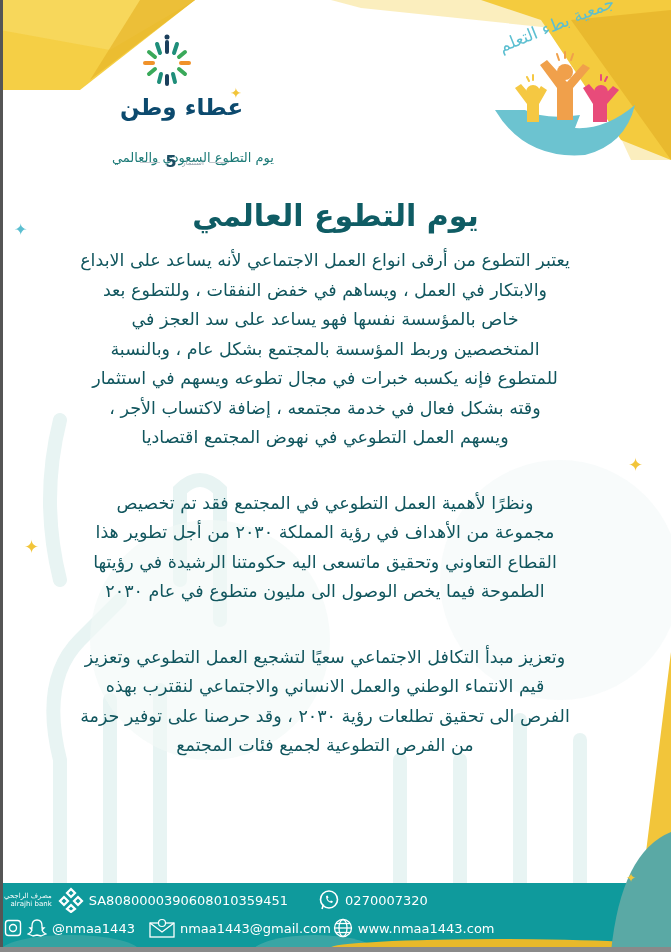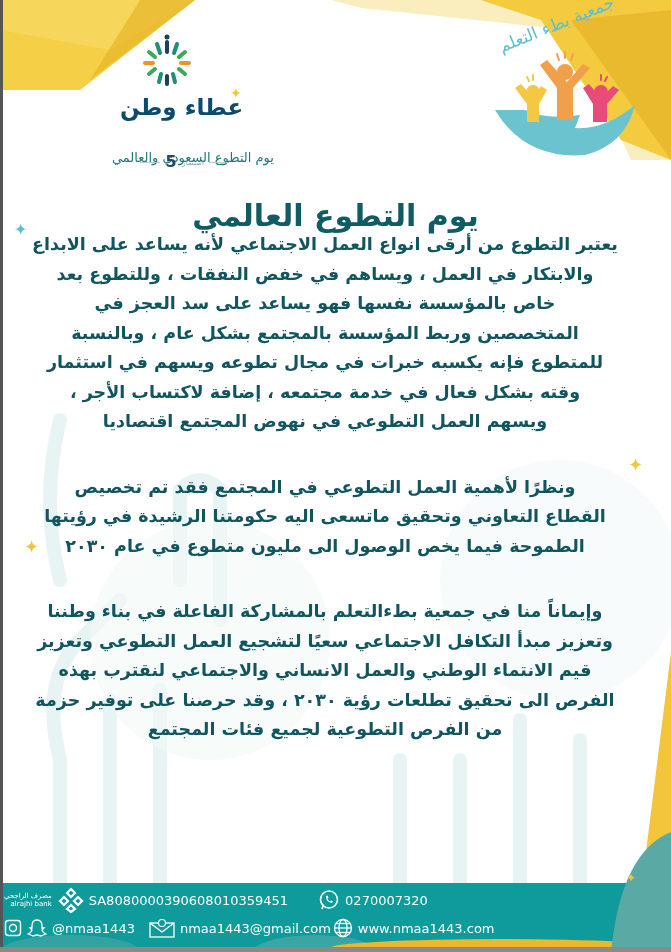--- a/index.html
+++ b/index.html
@@ -39,23 +39,23 @@
     .sparkle { position: absolute; z-index: 4; font-size: 14px; line-height: 1; }
 
     .title {
       position: absolute; left: 0; top: 168px; width: 671px; text-align: center;
       font-size: 30px; font-weight: bold; color: #0f5c64; direction: rtl; z-index: 4;
       letter-spacing: 2px;
       margin-top: 30px;
     }
 
     .body-text {
-      position: absolute; left: 20px; top: 230px; width: 610px; z-index: 4;
+      position: absolute; left: 20px; top: 246px; width: 610px; z-index: 4;
       direction: rtl; text-align: center; color: #11565e;
-      font-size: 17.5px; line-height: 29.5px; font-weight: bold;
+      font-size: 17.5px; line-height: 29.5px; font-weight: normal;
     }
     .para { margin: 0 0 36px 0; }
     .para .line { display: block; white-space: nowrap; }
 
     
     .footer {
       position: absolute; left: 0; top: 883px; width: 632px; height: 64px;
       background: #0f9a9c; z-index: 2; overflow: hidden;
     }
     .footer-curve1 { position: absolute; left: 0; bottom: -22px; width: 140px; height: 34px; border-radius: 50%; background: #4aaaa7; opacity: .6; }
@@ -173,25 +173,25 @@
       <span class="line">يعتبر التطوع من أرقى انواع العمل الاجتماعي لأنه يساعد على الابداع</span>
       <span class="line">والابتكار في العمل ، ويساهم في خفض النفقات ، وللتطوع بعد</span>
       <span class="line">خاص بالمؤسسة نفسها فهو يساعد على سد العجز في</span>
       <span class="line">المتخصصين وربط المؤسسة بالمجتمع بشكل عام ، وبالنسبة</span>
       <span class="line">للمتطوع فإنه يكسبه خبرات  في مجال تطوعه ويسهم في استثمار</span>
       <span class="line">وقته بشكل فعال في خدمة مجتمعه ، إضافة  لاكتساب الأجر ،</span>
       <span class="line">ويسهم العمل التطوعي  في نهوض  المجتمع اقتصاديا</span>
     </p>
     <p class="para">
       <span class="line">ونظرًا لأهمية العمل التطوعي في المجتمع فقد تم تخصيص</span>
+      <span class="line">مجموعة من الأهداف في رؤية المملكة ٢٠٣٠ من أجل تطوير هذا</span>
       <span class="line">القطاع التعاوني  وتحقيق ماتسعى اليه حكومتنا الرشيدة في رؤيتها</span>
       <span class="line">الطموحة فيما يخص الوصول الى مليون متطوع في عام ٢٠٣٠</span>
     </p>
     <p class="para">
-      <span class="line">وإيماناً منا في جمعية بطءالتعلم بالمشاركة الفاعلة في بناء وطننا</span>
       <span class="line">وتعزيز مبدأ التكافل الاجتماعي سعيًا لتشجيع العمل التطوعي وتعزيز</span>
       <span class="line">قيم الانتماء  الوطني والعمل الانساني والاجتماعي لنقترب بهذه</span>
       <span class="line">الفرص الى تحقيق تطلعات رؤية ٢٠٣٠ ، وقد حرصنا على توفير حزمة</span>
       <span class="line">من الفرص  التطوعية لجميع فئات المجتمع</span>
     </p>
   </div>
 
   <div class="footer">
     <div class="footer-curve1"></div>
     <div class="footer-curve2"></div>

